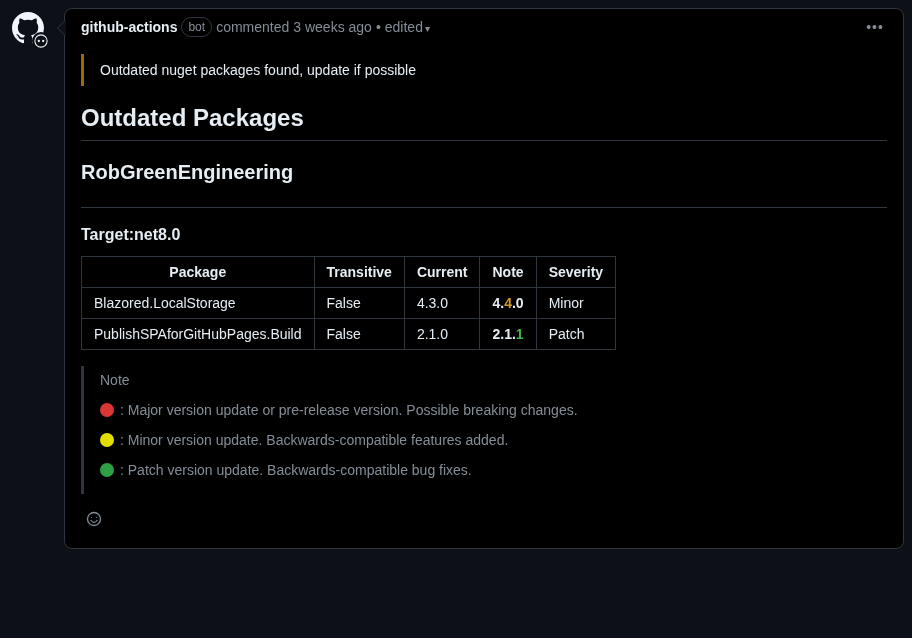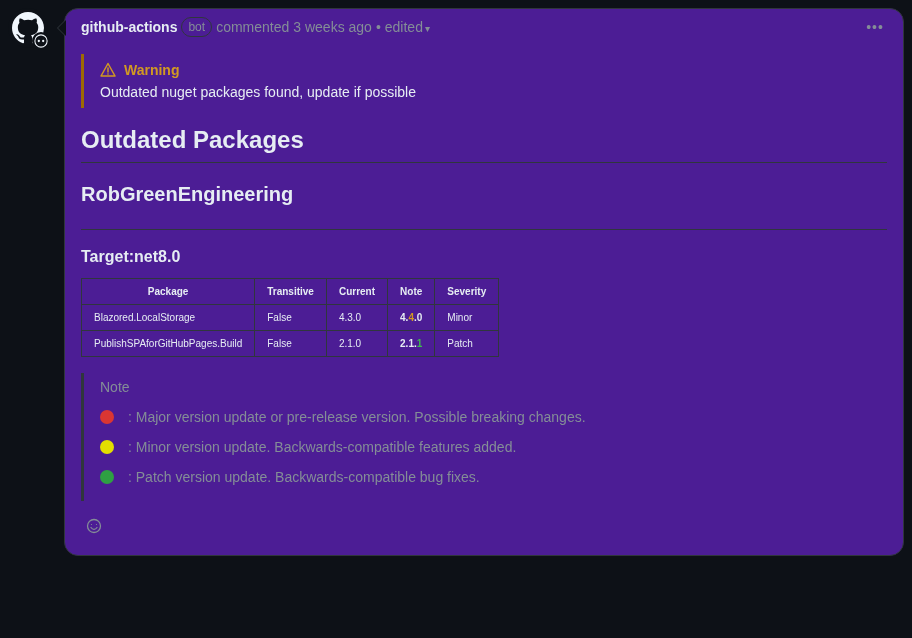--- a/index.html
+++ b/index.html
@@ -22,22 +22,22 @@
   .avatar svg { width: 32px; height: 32px; }
   .avatar-badge {
     position: absolute; bottom: -2px; right: -2px;
     width: 18px; height: 18px; border-radius: 50%;
     background: #0d1117; display:flex; align-items:center; justify-content:center;
   }
   .avatar-badge svg { width: 14px; height: 14px; }
   .comment-box {
     flex: 1;
     border: 1px solid #30363d;
-    border-radius: 14px;
-    background: #4c1d95;
+    border-radius: 8px;
+    background: #000000;
     position: relative;
   }
   .comment-box::before {
     content: "";
     position: absolute; left: -8px; top: 11px;
     border: 8px solid transparent; border-right-color: #30363d; border-left: 0;
   }
   .comment-box::after {
     content: "";
     position: absolute; left: -7px; top: 11px;
@@ -84,40 +84,40 @@
     font-size: 20px; font-weight: 600;
     border-bottom: 1px solid #30363d;
     padding-bottom: 23px; margin: 20px 0 16px 0;
   }
   h4.target-heading {
     font-size: 16px; font-weight: 600; margin: 18px 0 12px 0;
   }
 
   table.pkg {
     border-collapse: collapse;
-    font-size: 10px;
+    font-size: 14px;
   }
   table.pkg th, table.pkg td {
     border: 1px solid #30363d;
     padding: 7px 12px;
   }
   table.pkg th { font-weight: 600; text-align: center; }
   table.pkg td.c { text-align: left; }
   .hl-minor { color: #d29922; font-weight: 600; }
   .hl-patch { color: #3fb950; font-weight: 600; }
   .last-cell { font-weight: 600; }
 
   .note-block {
     border-left: 3px solid #30363d;
     padding: 6px 16px 2px 16px;
     margin-top: 16px;
     color: #848d97;
   }
   .note-title { font-weight: 400; margin-bottom: 10px; }
-  .note-line { display: flex; align-items: center; gap: 14px; margin: 14px 0; font-size: 14px; }
+  .note-line { display: flex; align-items: center; gap: 6px; margin: 14px 0; font-size: 14px; }
   .dot { width: 14px; height: 14px; border-radius: 50%; display:inline-block; flex-shrink:0; }
   .dot.red { background: #da3633; }
   .dot.yellow { background: #e3de00; }
   .dot.green { background: #2ea043; }
 
   .reactions { margin-top: 12px; }
   .react-btn {
     width: 26px; height: 26px; border: 1px solid #30363d00; border-radius: 50%;
     background: transparent; color: #848d97; cursor: pointer;
     display:flex; align-items:center; justify-content:center;
@@ -151,28 +151,20 @@
       <span>•</span>
       <span>
         <span>edited</span><span class="edited-caret">▾</span>
       </span>
       <span class="kebab">•••</span>
     </div>
 
     <div class="comment-body">
 
       <div class="alert-warning">
-        <div class="alert-header">
-          <svg viewBox="0 0 16 16" fill="none" stroke="#d29922" stroke-width="1.5" stroke-linejoin="round">
-              <path d="M8 1.5 L15 14 H1 Z"></path>
-              <line x1="8" y1="6" x2="8" y2="10" stroke-linecap="round"></line>
-              <circle cx="8" cy="12" r="0.8" fill="#d29922" stroke="none"></circle>
-            </svg>
-          <span>Warning</span>
-        </div>
         <div class="alert-body">Outdated nuget packages found, update if possible</div>
       </div>
 
       <h2 class="main-heading">Outdated Packages</h2>
       <h3 class="sub-heading">RobGreenEngineering</h3>
       <h4 class="target-heading">Target:net8.0</h4>
 
       <table class="pkg">
         <thead>
             <tr id="pkg-head">

